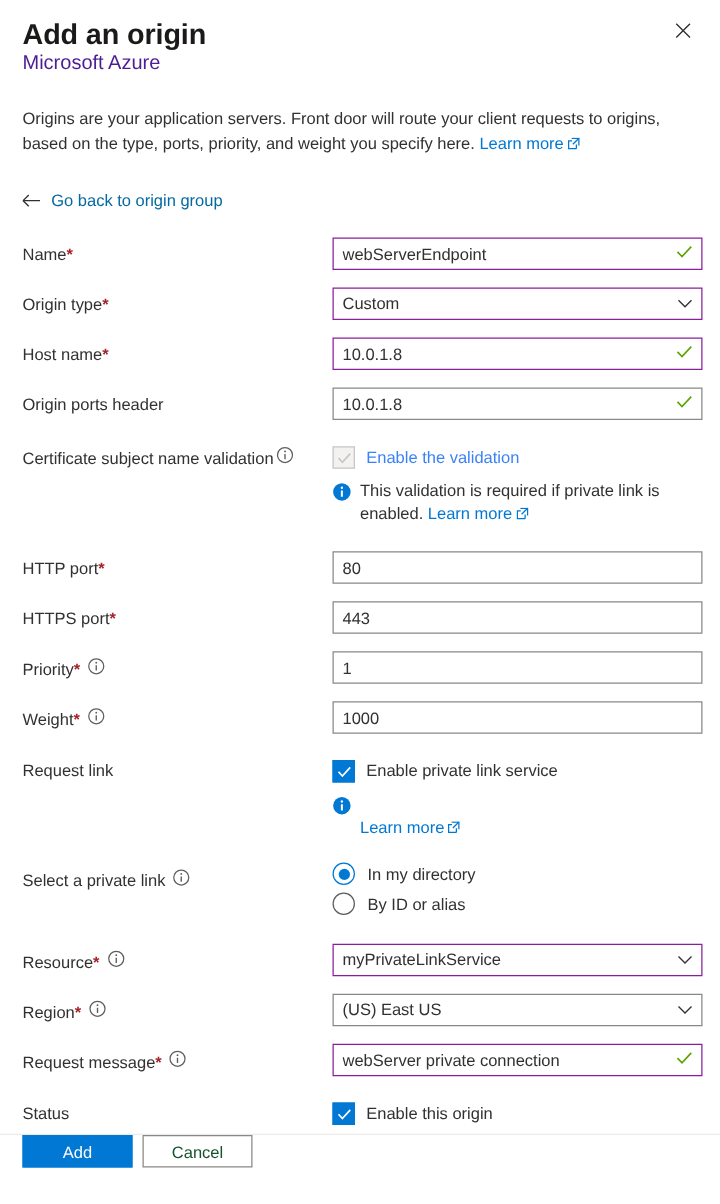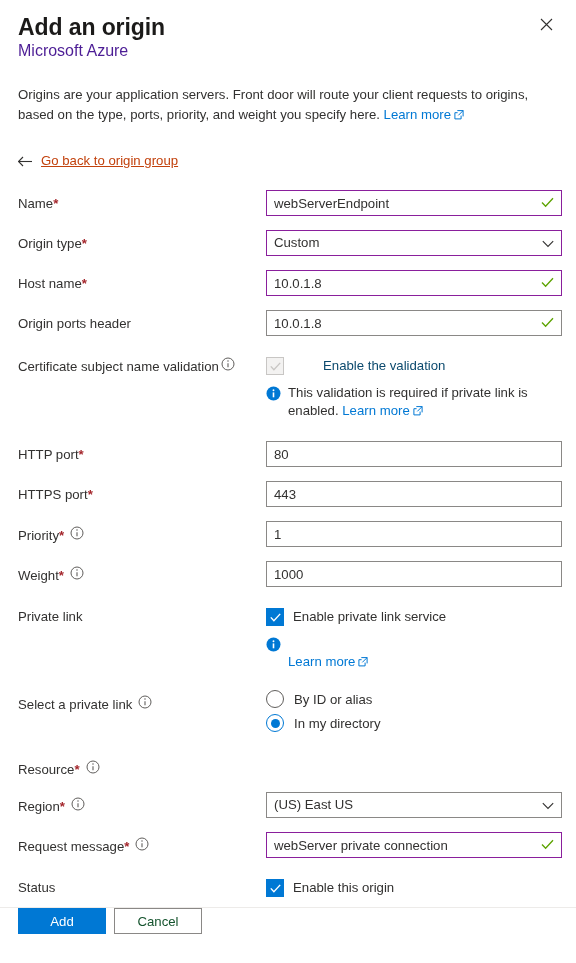--- a/index.html
+++ b/index.html
@@ -36,21 +36,21 @@
   a.link { color: #0078d4; text-decoration: none; cursor: pointer; }
   .ext-ico { display:inline-block; vertical-align: -1px; margin-left: 3px; }
 
   .goback {
     margin: 26px 18px 0 18px;
     font-size: 13.2px; line-height: 18px;
     display: flex; align-items: center; gap: 8px;
     cursor: pointer; width: max-content;
   }
   .goback .arrow { color: #323130; font-size: 15px; line-height: 15px; }
-  .goback .gb-label { color: #c2410c; text-decoration: underline; }
+  .goback .gb-label { color: #0369a1; }
 
   
   .form { margin-top: 18px; padding: 0 14px 0 18px; }
   .row { display: flex; align-items: flex-start; margin-bottom: 0; }
   .lbl {
     width: 248px; flex: 0 0 248px;
     font-size: 13.2px; line-height: 17px; color: #323130;
     padding-top: 7px; display: flex; align-items: flex-end; gap: 2px;
     white-space: nowrap;
   }
@@ -85,21 +85,21 @@
   .cbox {
     width: 18px; height: 18px; flex: 0 0 18px;
     display: flex; align-items: center; justify-content: center;
     border: 1px solid #8a8886; background: #fff;
   }
   .cbox.checked { background: #0078d4; border-color: #0078d4; }
   .cbox.disabled { border-color: #c8c6c4; background: #f3f2f1; }
   .cbox.disabled svg path { stroke: #c8c6c4; }
   .cbox svg path { stroke: #fff; }
   .cblabel { font-size: 13.2px; color: #323130; line-height: 18px; }
-  .cbrow.disabled .cblabel { color: #0c4a6e; margin-left: 30px; }
+  .cbrow.disabled .cblabel { color: #3b82f6; }
 
   
   .infomsg {
     display: flex; gap: 7px; margin-top: 9px;
     font-size: 13.2px; line-height: 18px; color: #323130;
     max-width: 300px;
   }
   .infomsg .txt { padding-top: 0px; }
   .iico-fill { flex: 0 0 15px; margin-top: 2px; }
 
@@ -348,21 +348,21 @@
       <div class="ctl">
         <div class="field">
           <input type="text" value="1000" style="">
         </div>
       </div>
     </div>
     <div class="spacer-10" style="height:14px"></div>
 
     <div class="row">
       <div class="lbl">
-        <span>Private link</span>
+        <span>Request link</span>
       </div>
       <div class="ctl">
         <div class="cbrow">
           <span class="cbox checked">
             <svg width="11" height="9" viewBox="0 0 11 9">
                 <path d="M0.8,4.4 L3.9,7.8 L10.2,0.9" stroke-width="1.4" fill="none"></path>
               </svg>
           </span>
           <span class="cblabel">Enable private link service</span>
         </div>
@@ -394,42 +394,52 @@
         <span class="iico" style="margin-left:4px">
           <svg width="14" height="14" viewBox="0 0 14 14">
               <circle cx="7" cy="7" r="6" stroke="#605e5c" stroke-width="1" fill="none"></circle>
               <circle cx="7" cy="4.1" r="0.75" fill="#605e5c"></circle>
               <path d="M7,6.2 V10.3" stroke="#605e5c" stroke-width="1.1"></path>
             </svg>
         </span>
       </div>
       <div class="ctl">
         <div class="radiorow">
+          <span class="radio sel"></span>
+          <span class="radiolabel">In my directory</span>
+        </div>
+        <div class="radiorow">
           <span class="radio"></span>
           <span class="radiolabel">By ID or alias</span>
         </div>
-        <div class="radiorow">
-          <span class="radio sel"></span>
-          <span class="radiolabel">In my directory</span>
-        </div>
       </div>
     </div>
     <div class="spacer-10" style="height:15px"></div>
 
     <div class="row">
       <div class="lbl">
         <span>Resource</span>
         <span class="req">*</span>
         <span class="iico" style="margin-left:4px">
           <svg width="14" height="14" viewBox="0 0 14 14">
               <circle cx="7" cy="7" r="6" stroke="#605e5c" stroke-width="1" fill="none"></circle>
               <circle cx="7" cy="4.1" r="0.75" fill="#605e5c"></circle>
               <path d="M7,6.2 V10.3" stroke="#605e5c" stroke-width="1.1"></path>
             </svg>
         </span>
+      </div>
+      <div class="ctl">
+        <div class="field mod">
+          <span class="fake-input" style="display:flex;align-items:center">myPrivateLinkService</span>
+          <span class="chev">
+            <svg width="12" height="8" viewBox="0 0 12 8">
+                <path d="M0.8,1.2 L6,6.4 L11.2,1.2" stroke="#323130" stroke-width="1.1" fill="none"></path>
+              </svg>
+          </span>
+        </div>
       </div>
     </div>
     <div class="spacer-10"></div>
 
     <div class="row">
       <div class="lbl">
         <span>Region</span>
         <span class="req">*</span>
         <span class="iico" style="margin-left:4px">
           <svg width="14" height="14" viewBox="0 0 14 14">

